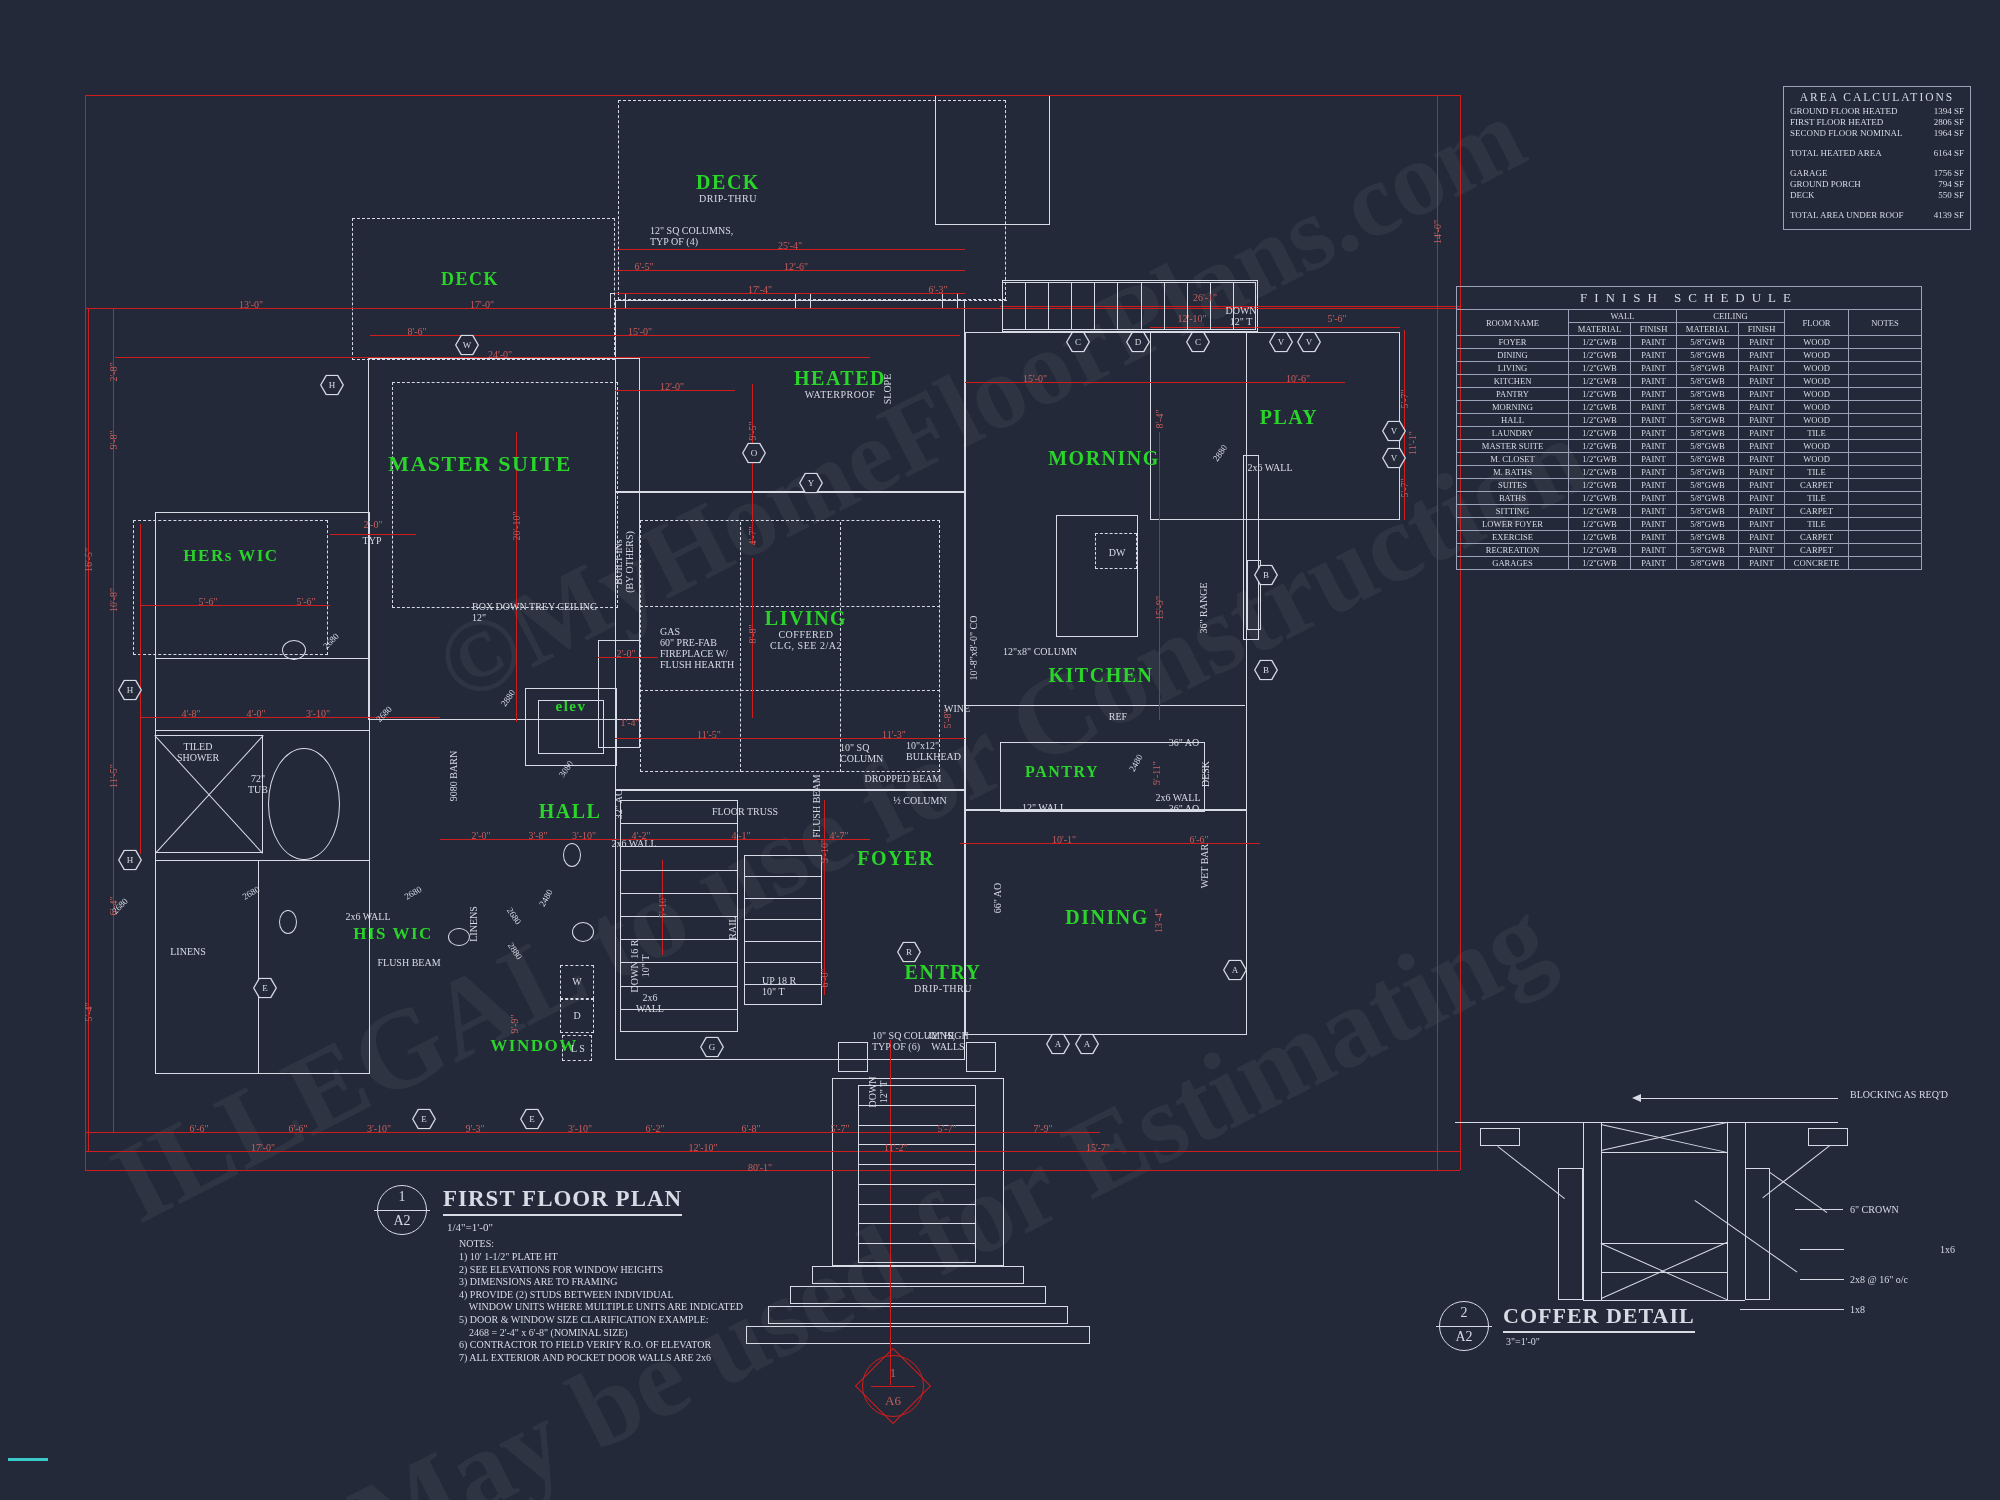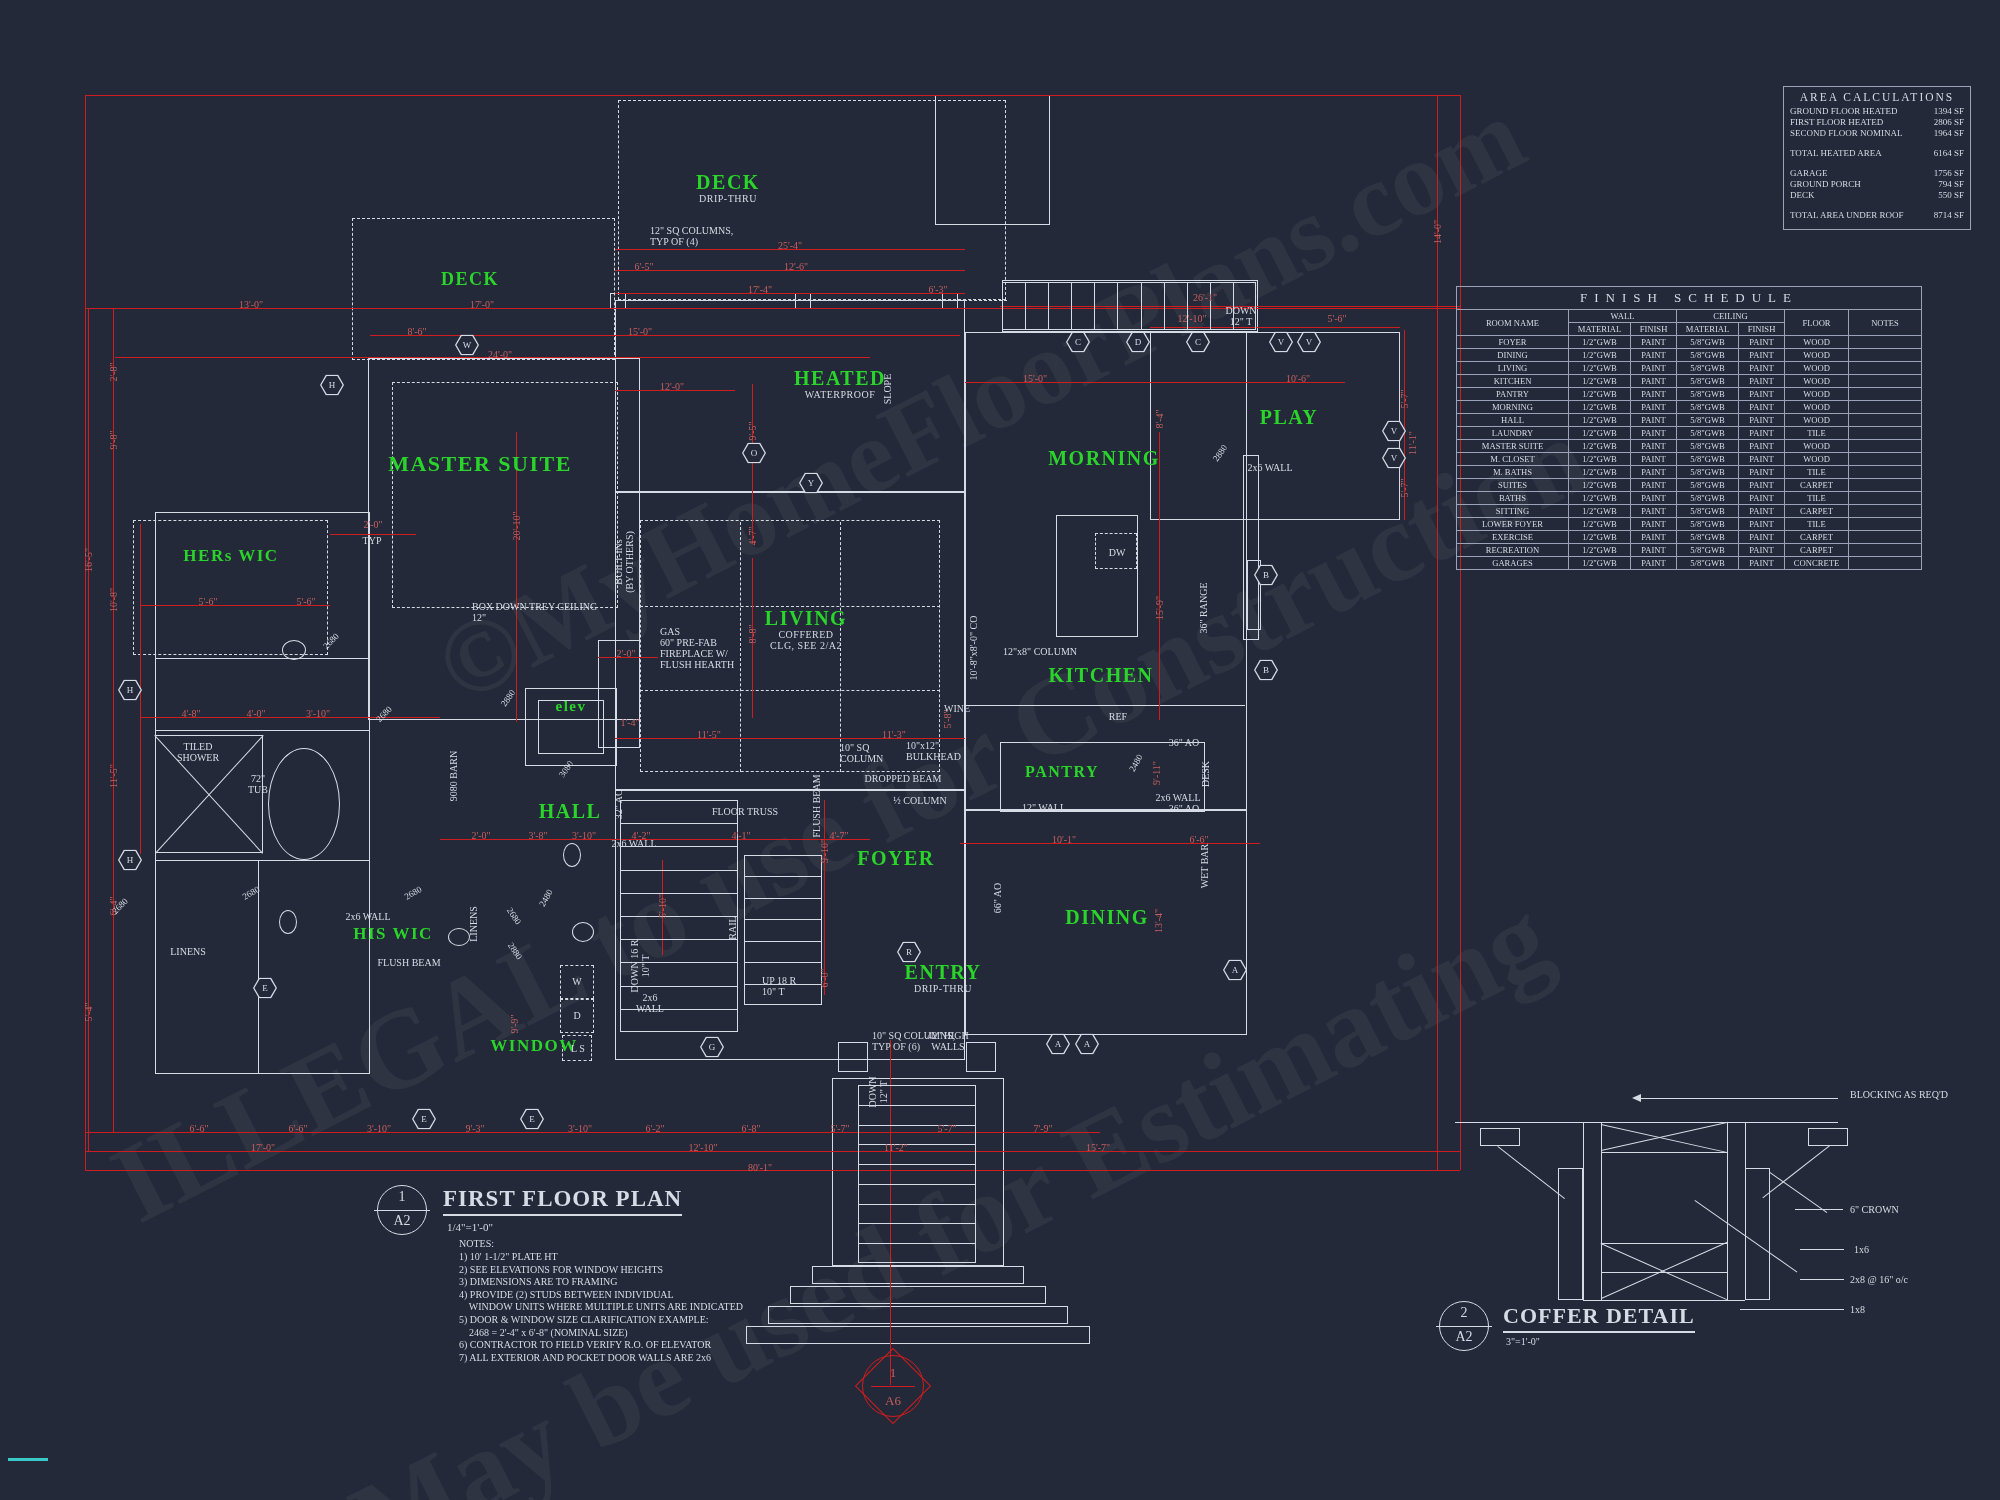--- a/index.html
+++ b/index.html
@@ -507,21 +507,21 @@
         <div class="at-row">
           <span>GROUND PORCH</span>
           <span>794 SF</span>
         </div>
         <div class="at-row">
           <span>DECK</span>
           <span>550 SF</span>
         </div>
         <div class="at-row gap">
           <span>TOTAL AREA UNDER ROOF</span>
-          <span>8714 SF</span>
+          <span>4139 SF</span>
         </div>
       </div>
   </div>
 
   <div id="fs-box">
     <div class="fs-title">FINISH SCHEDULE</div>
     <table>
       <colgroup>
         <col style="width:112px">
           <col style="width:62px">
@@ -746,21 +746,21 @@
       <div class="diag" style="left: 1601px; top: 1150px; width: 130px; transform: rotate(-12.5deg);"></div>
       <div class="diag" style="left: 1601px; top: 1243px; width: 138px; transform: rotate(24deg);"></div>
       <div class="diag" style="left: 1601px; top: 1298px; width: 138px; transform: rotate(-24deg);"></div>
       <div class="diag" style="left: 1498px; top: 1146px; width: 85px; transform: rotate(38deg);"></div>
       <div class="diag" style="left: 1830px; top: 1146px; width: 85px; transform: rotate(142deg);"></div>
       <div class="diag" style="left: 1770px; top: 1172px; width: 70px; transform: rotate(35deg);"></div>
       <div class="diag" style="left: 1695px; top: 1200px; width: 125px; transform: rotate(35deg);"></div>
       <div class="arrowL" style="left: 1632px; top: 1094px;"></div>
       <div class="anno left" style="left: 1850px; top: 1094px;">BLOCKING AS REQ'D</div>
       <div class="anno left" style="left: 1850px; top: 1209px;">6" CROWN</div>
-      <div class="anno left" style="left: 1854px; top: 1249px; text-align: center;">1x6</div>
+      <div class="anno left" style="left: 1940px; top: 1249px; text-align: center;">1x6</div>
       <div class="anno left" style="left: 1850px; top: 1279px;">2x8 @ 16" o/c</div>
       <div class="anno left" style="left: 1850px; top: 1309px;">1x8</div>
     </div>
   <div class="tb-circle" style="left:1439px;top:1301px;">
     <div>2</div>
     <div class="mid"></div>
     <div style="line-height:26px;">A2</div>
   </div>
   <div class="tb-title" style="left:1503px;top:1303px;font-size:22px;">COFFER DETAIL</div>
   <div class="tb-scale" style="left:1506px;top:1336px;font-size:10px;">3"=1'-0"</div>

